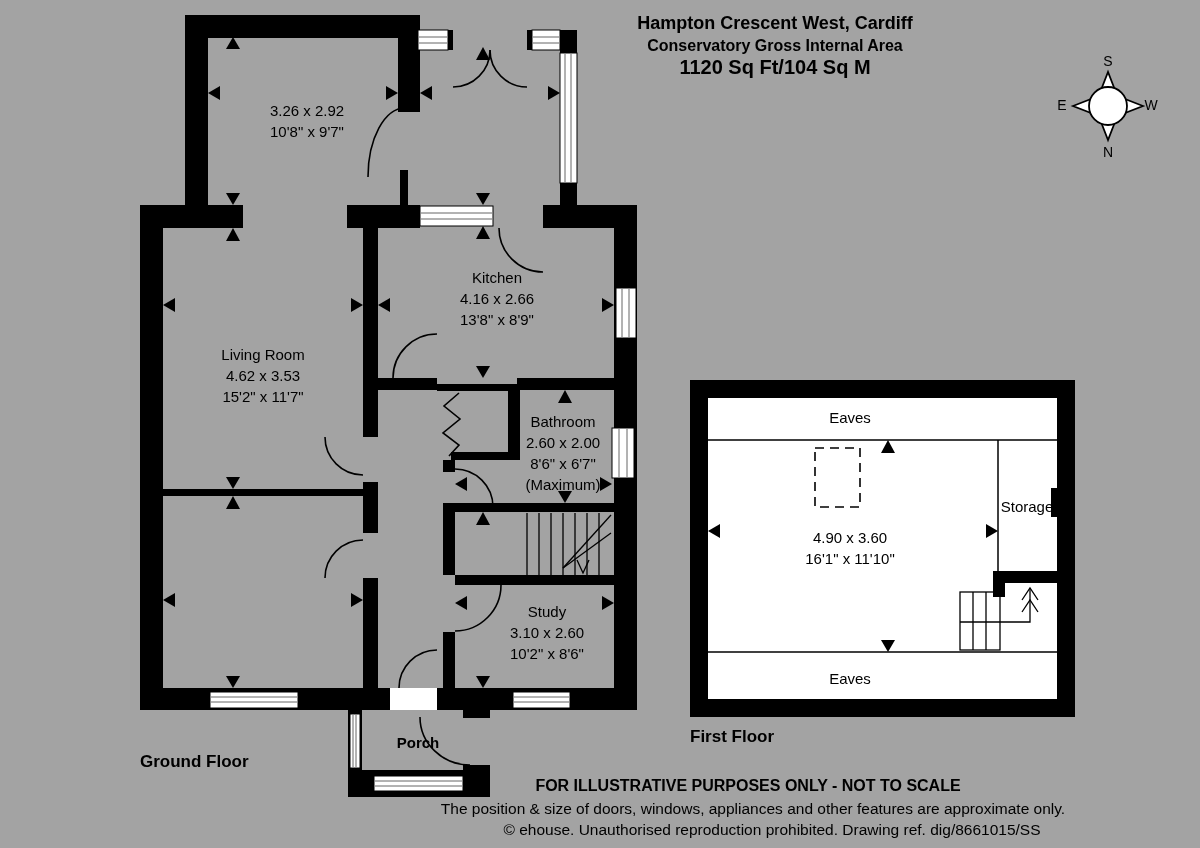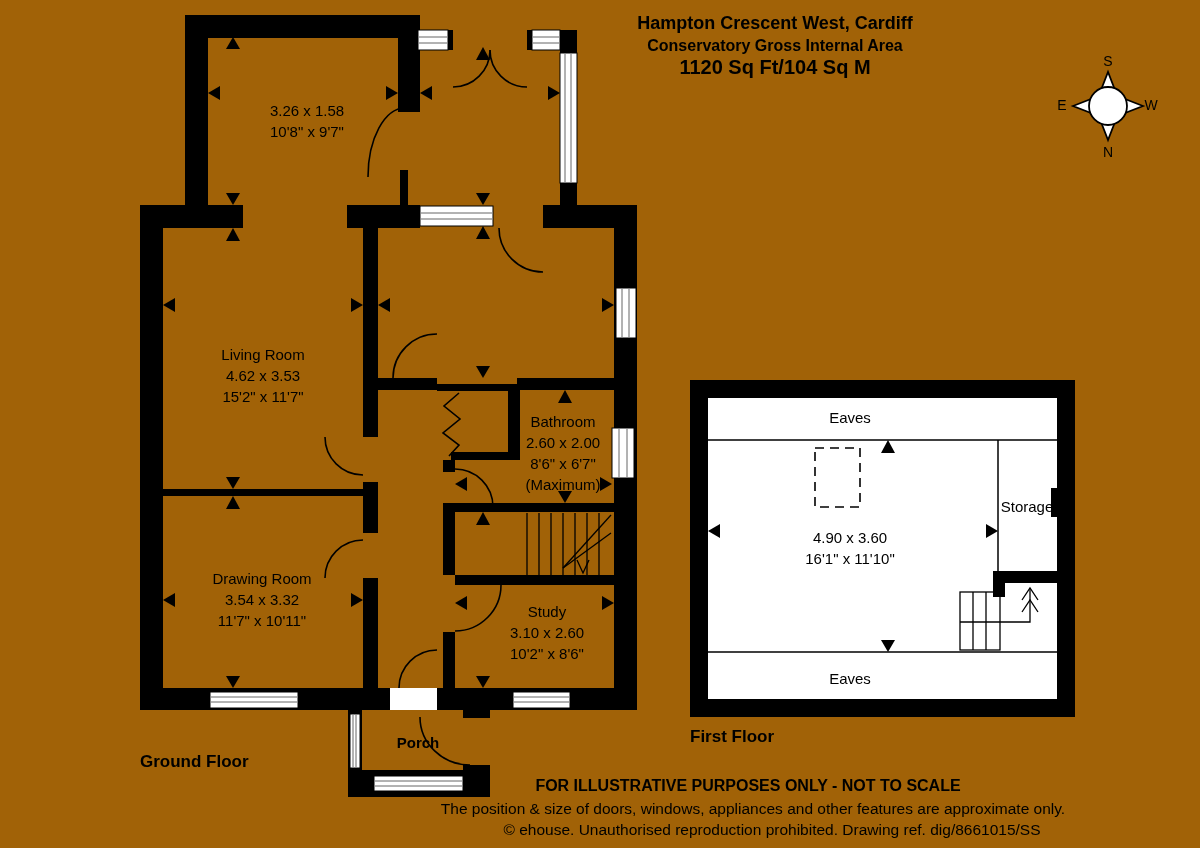--- a/index.html
+++ b/index.html
@@ -1,16 +1,16 @@
 <!DOCTYPE html>
 <html><head>
 <meta charset="utf-8">
 <style>
   html,body{margin:0;padding:0;background:#fff;}
-  #canvas{position:relative;width:1200px;height:848px;background:#a16207;overflow:hidden;
+  #canvas{position:relative;width:1200px;height:848px;background:#a3a3a3;overflow:hidden;
           font-family:"Liberation Sans",sans-serif;color:#000;}
   #plan-svg{position:absolute;left:0;top:0;}
   .lbl{position:absolute;transform:translateX(-50%);text-align:center;
        font-size:15px;line-height:21px;white-space:nowrap;}
   .lbl div{white-space:nowrap;}
   .floor-label{position:absolute;font-weight:bold;font-size:17px;white-space:nowrap;}
   .title-line{position:absolute;transform:translateX(-50%);font-weight:bold;white-space:nowrap;}
   .foot-line{position:absolute;transform:translateX(-50%);white-space:nowrap;}
   .compass-letter{position:absolute;transform:translate(-50%,-50%);font-size:14px;}
 </style>
@@ -189,44 +189,44 @@
   <div class="title-line" style="left:775px;top:13px;font-size:18px;">Hampton Crescent West, Cardiff</div>
   <div class="title-line" style="left:775px;top:37px;font-size:16px;">Conservatory Gross Internal Area</div>
   <div class="title-line" style="left:775px;top:56px;font-size:20px;">1120 Sq Ft/104 Sq M</div>
 
   <div class="compass-letter" style="left:1108px;top:61px;">S</div>
   <div class="compass-letter" style="left:1108px;top:152px;">N</div>
   <div class="compass-letter" style="left:1062px;top:105px;">E</div>
   <div class="compass-letter" style="left:1151px;top:105px;">W</div>
 
   <div class="lbl" style="left:307px;top:100px;">
-    <div>3.26 x 1.58</div>
+    <div>3.26 x 2.92</div>
     <div>10'8" x 9'7"</div>
   </div>
 
 
+  <div class="lbl" style="left:497px;top:267px;">
+    <div>Kitchen</div>
+    <div>4.16 x 2.66</div>
+    <div>13'8" x 8'9"</div>
+  </div>
 
   <div class="lbl" style="left:263px;top:344px;">
     <div>Living Room</div>
     <div>4.62 x 3.53</div>
     <div>15'2" x 11'7"</div>
   </div>
 
   <div class="lbl" style="left:563px;top:411px;">
     <div>Bathroom</div>
     <div>2.60 x 2.00</div>
     <div>8'6" x 6'7"</div>
     <div>(Maximum)</div>
   </div>
 
-  <div class="lbl" style="left:262px;top:568px;">
-    <div>Drawing Room</div>
-    <div>3.54 x 3.32</div>
-    <div>11'7" x 10'11"</div>
-  </div>
 
   <div class="lbl" style="left:547px;top:601px;">
     <div>Study</div>
     <div>3.10 x 2.60</div>
     <div>10'2" x 8'6"</div>
   </div>
 
   <div class="lbl" style="left:418px;top:732px;font-weight:bold;">
     <div>Porch</div>
   </div>

